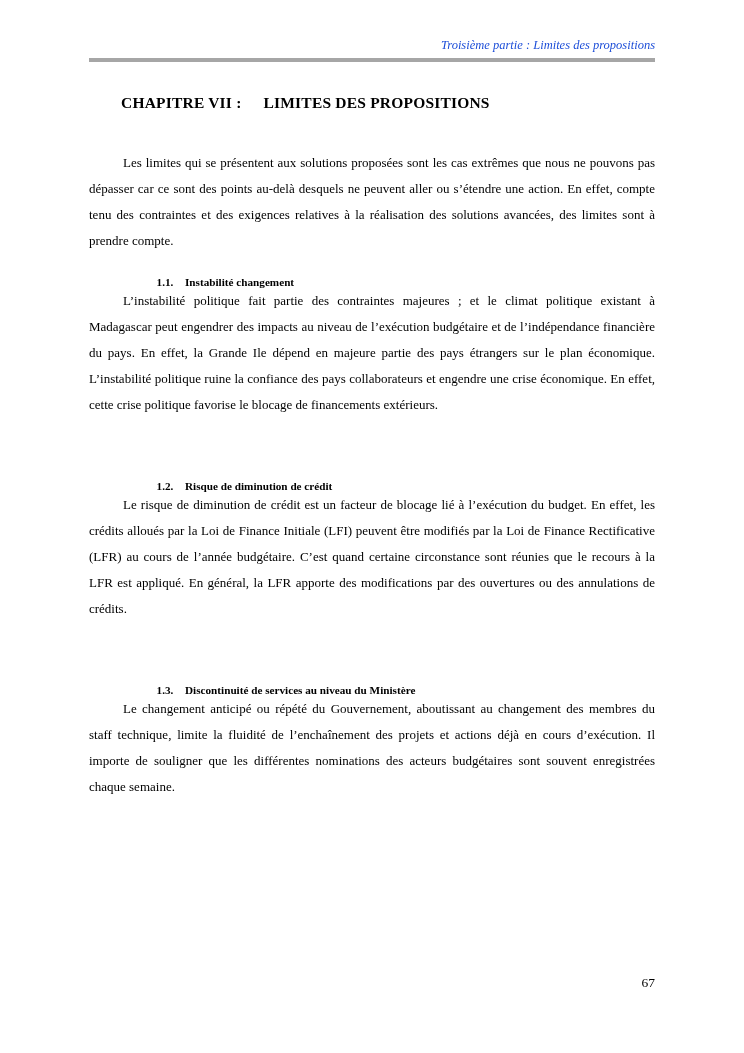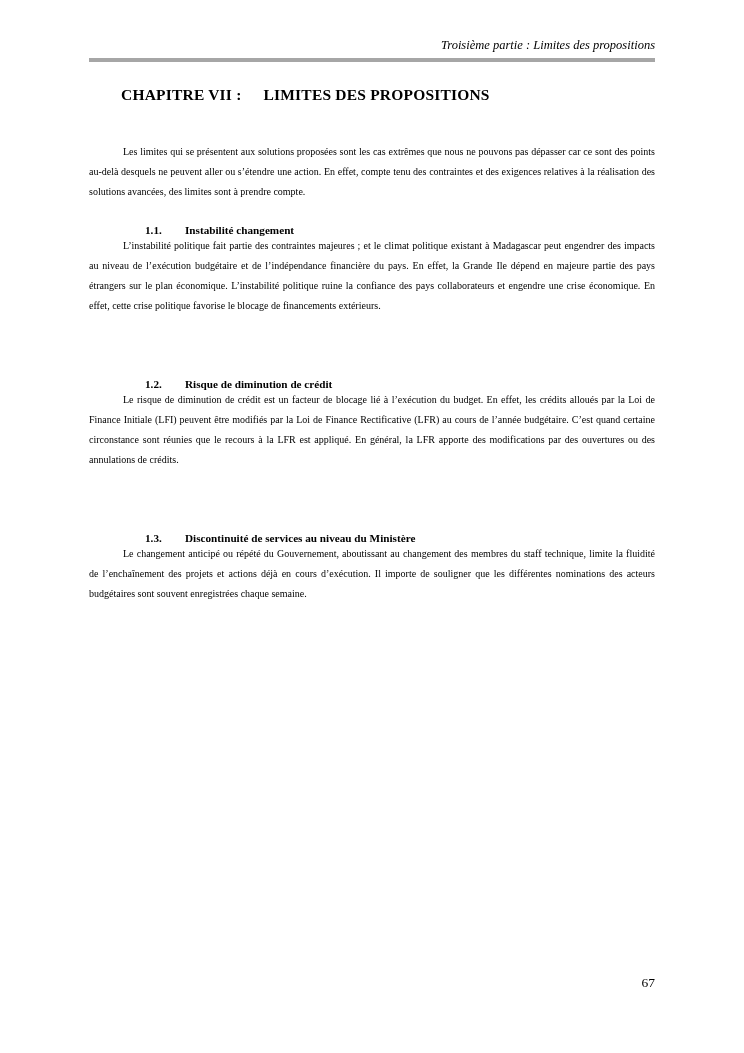--- a/index.html
+++ b/index.html
@@ -26,48 +26,48 @@
     position: absolute;
     top: 38px;
     left: 89px;
     right: 89px;
   }
   .header-text {
     text-align: right;
     font-style: italic;
     font-size: 12.5px;
     line-height: 1.2;
-    color: #000000;
+    color: #1d4ed8;
   }
   .header-rule {
     margin-top: 5px;
     height: 4px;
     background: #a6a6a6;
     width: 100%;
   }
   .content {
     position: absolute;
-    top: 74px;
+    top: 82px;
     left: 89px;
     width: 566px;
   }
   .chapter-title {
     margin-top: 12px;
     margin-left: 32px;
     font-weight: bold;
     font-size: 15.5px;
     letter-spacing: 0.2px;
   }
   .chapter-title .ct-gap {
     display: inline-block;
     width: 22px;
   }
   .para {
     text-align: justify;
-    font-size: 10px;
+    font-size: 13px;
     line-height: 2.0;
     text-indent: 34px;
     margin: 0;
     font-family: Liberation Serif, serif;
   }
   .p-intro {
     margin-top: 38px;
   }
   .section-title {
     margin-top: 44px;
@@ -81,20 +81,21 @@
   }
   .sub-title {
     margin-top: 22px;
     margin-left: 56px;
     font-weight: bold;
     font-size: 11.2px;
   }
   .sub-title .sub-num {
     display: inline-block;
     width: 40px;
+    text-align: center;
   }
   .after-sub {
   }
   .gap-lg {
     height: 40px;
   }
   .page-number {
     position: absolute;
     bottom: 62px;
     right: 89px;

